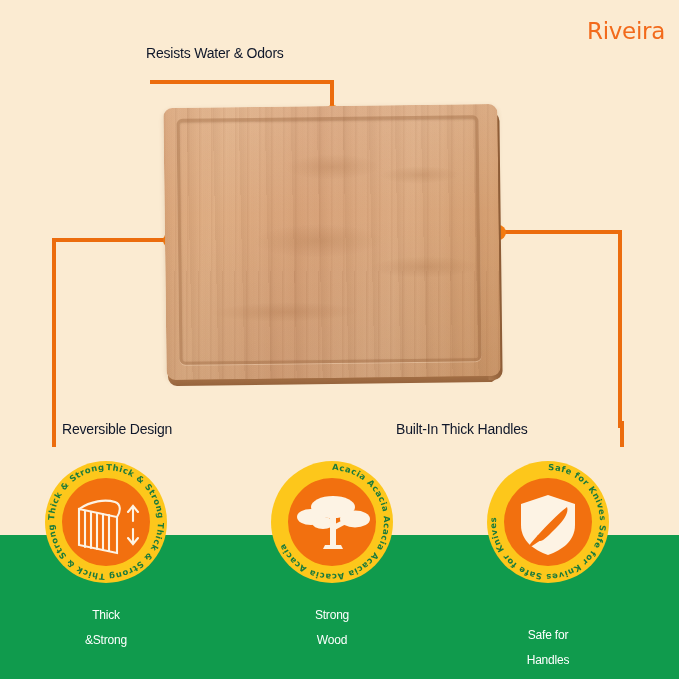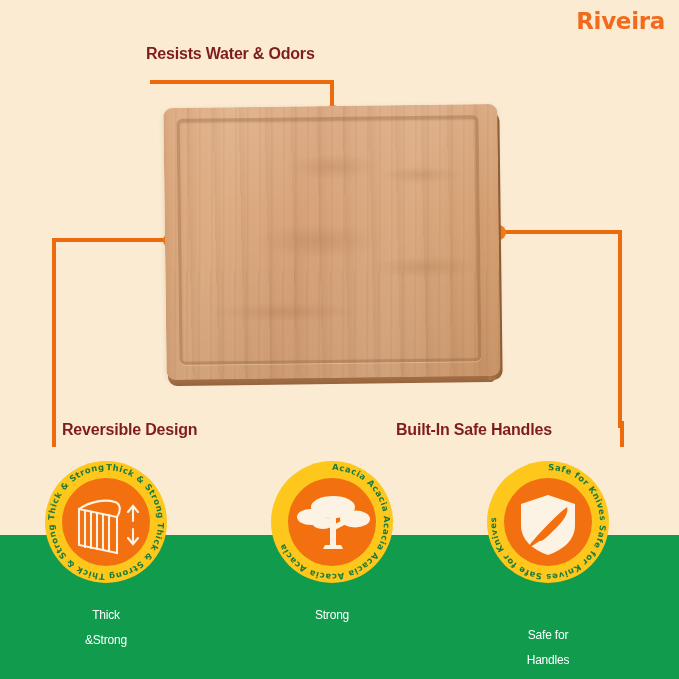--- a/index.html
+++ b/index.html
@@ -24,34 +24,34 @@
     top: 535px;
     width: 679px;
     height: 144px;
     background: #109b4d;
   }
 
   
   .logo {
     position: absolute;
     right: 14px;
-    top: 8px;
+    top: 18px;
     font-size: 23px;
-    font-weight: bold;
+    font-weight: normal;
     color: #f26a1b;
     letter-spacing: -0.3px;
     font-family: "DejaVu Sans", sans-serif;
   }
 
   
   .callout {
     position: absolute;
-    color: #7f1d1d;
-    font-size: 16px;
-    font-weight: 700;
+    color: #0f172a;
+    font-size: 14px;
+    font-weight: 400;
     letter-spacing: -0.2px;
     white-space: nowrap;
   }
   .callout-top   { left: 146px; top: 45px; }
   .callout-left  { left: 62px;  top: 421px; }
   .callout-right { left: 396px; top: 421px; }
 
   
   .tick {
     position: absolute;
@@ -220,21 +220,21 @@
   <div class="line line-top-v"></div>
   <div class="dot dot-top"></div>
 
   <div class="tick tick-left"></div>
   <div class="callout callout-left">Reversible Design</div>
   <div class="line line-left-h"></div>
   <div class="line line-left-v"></div>
   <div class="dot dot-left"></div>
 
   <div class="tick tick-right"></div>
-  <div class="callout callout-right">Built-In Safe Handles</div>
+  <div class="callout callout-right">Built-In Thick Handles</div>
   <div class="line line-right-h"></div>
   <div class="line line-right-v"></div>
   <div class="dot dot-right"></div>
 
   <div class="board-wrap">
     <div class="board-edge-bottom"></div>
     <div class="board-edge-right"></div>
     <div class="board"></div>
     <div class="grain grain-1"></div>
     <div class="grain grain-2"></div>
@@ -310,19 +310,20 @@
       </g>
     </svg>
   </div>
 
   <div class="caption caption-1">
     <div>Thick</div>
     <div>&amp;Strong</div>
   </div>
   <div class="caption caption-2">
     <div>Strong</div>
+    <div>Wood</div>
   </div>
   <div class="caption caption-3">
     <div>Safe for</div>
     <div>Handles</div>
   </div>
 
 </div>
 
 </body></html>

